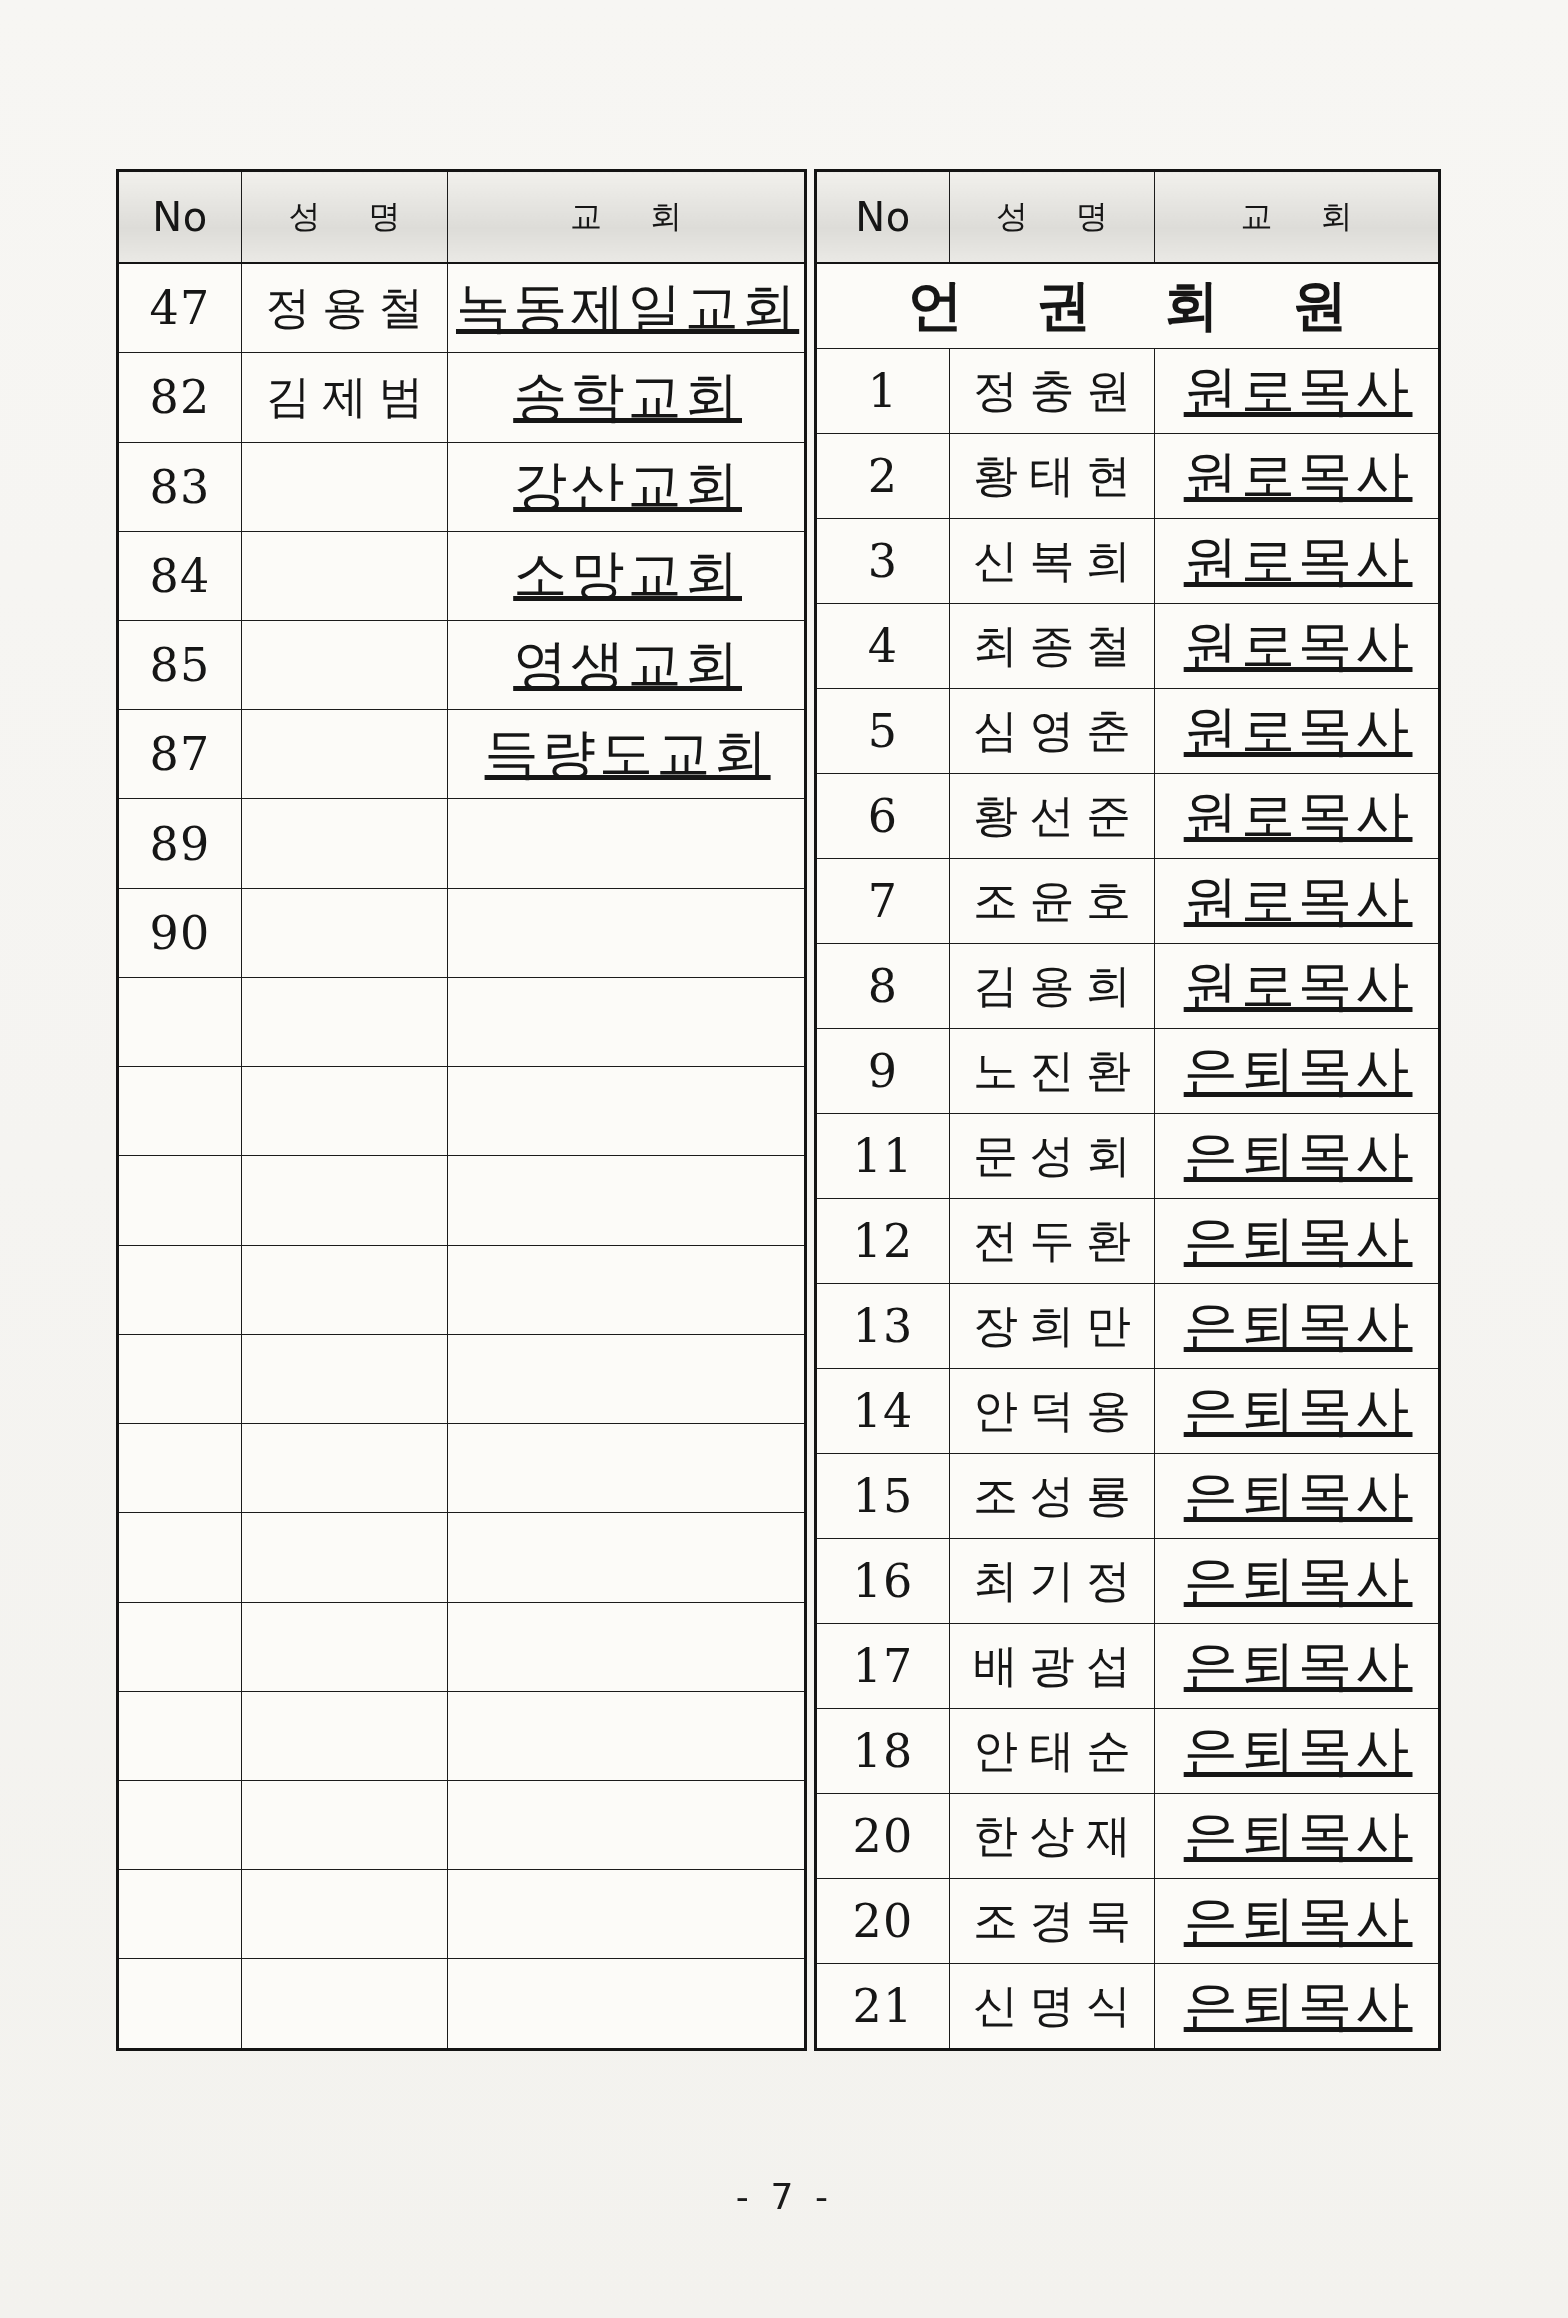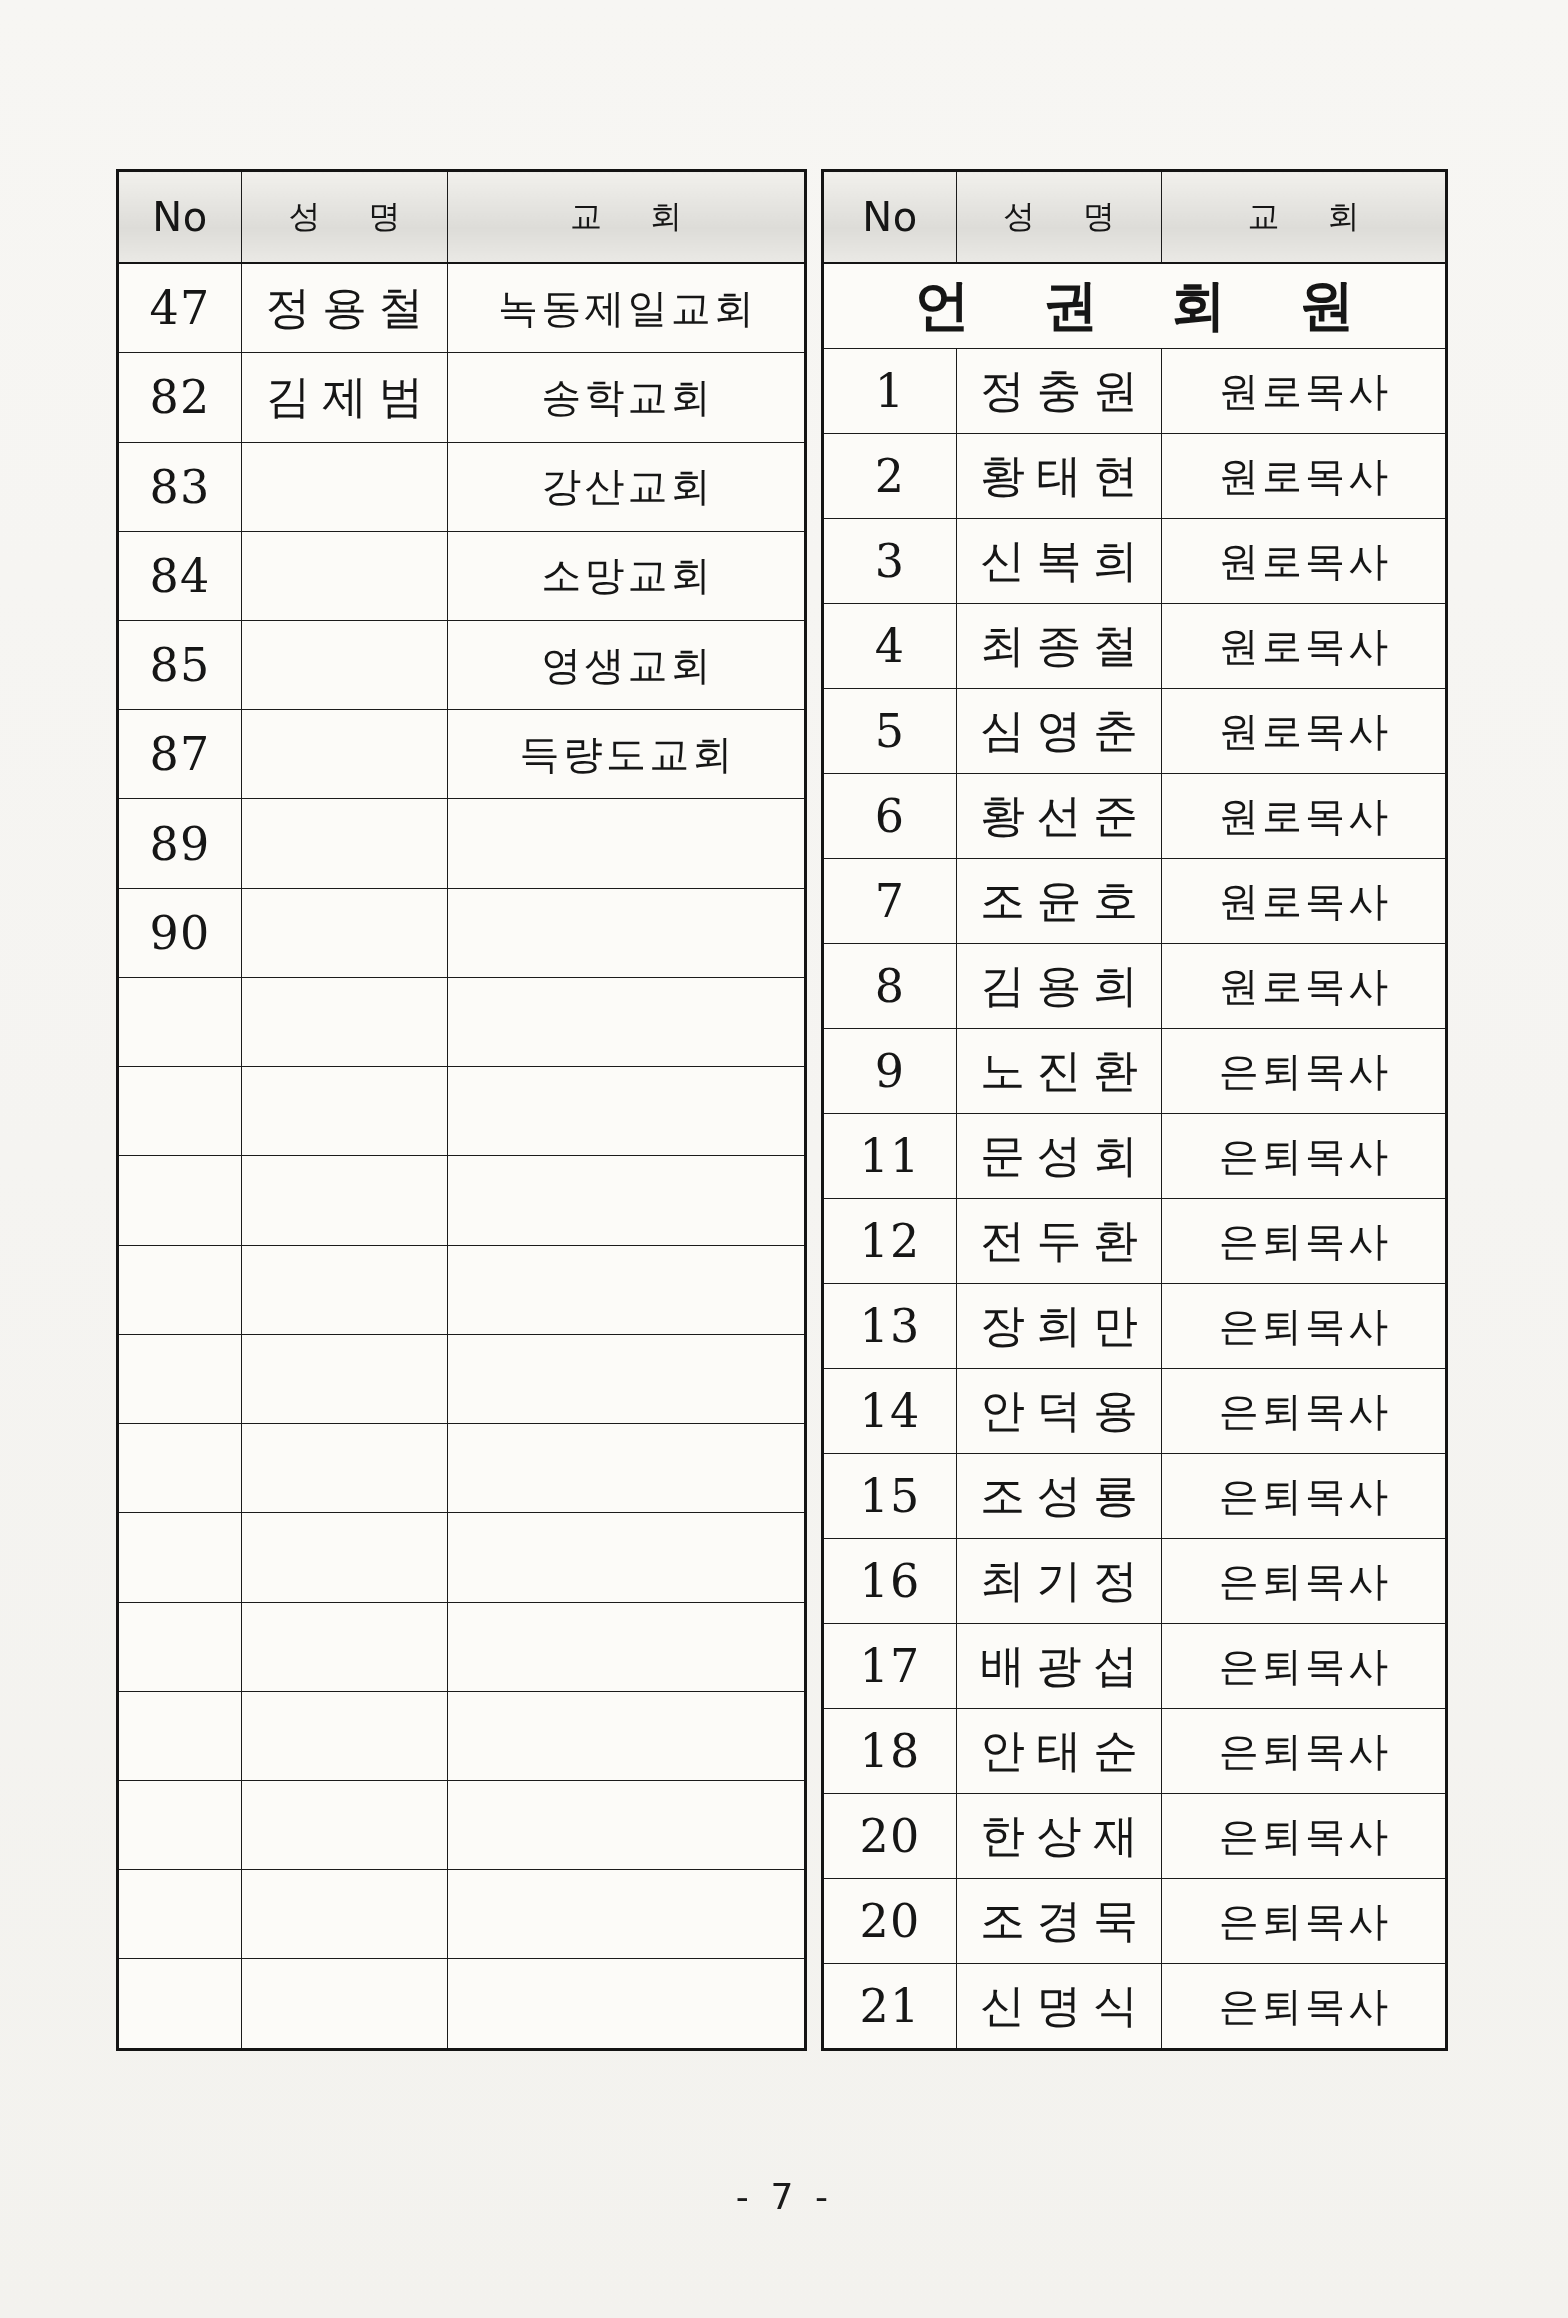--- a/index.html
+++ b/index.html
@@ -8,21 +8,21 @@
     background:#f5f4f1;
     color:#161616;
     font-family:"DejaVu Serif","Liberation Serif",serif;
   }
   .sheet{
     position:absolute;inset:0;
     background:linear-gradient(180deg,#f7f6f3 0%,#f5f4f1 50%,#f3f2ee 100%);
   }
   .tables{
     position:absolute;left:116px;top:169px;
-    display:flex;gap:14px;
+    display:flex;gap:7px;
   }
   table{
     border-collapse:collapse;
     background:#fcfbf8;
     border:3.8px solid #141414;
     table-layout:fixed;
   }
   table.left-table{width:689px;}
   table.right-table{width:624px;}
   col.c-no-l{width:124px;} col.c-name-l{width:206px;} col.c-church-l{width:358px;}
@@ -35,21 +35,21 @@
     height:90px;
     background:linear-gradient(180deg,#f1f0ec 0%,#dddcd8 62%,#eae9e5 100%);
     font-size:32px;font-weight:normal;
     letter-spacing:19px;text-indent:19px;
     border-bottom:2.6px solid #141414;
   }
   thead th.h-no{letter-spacing:0.6px;text-indent:0;font-family:"DejaVu Sans","Liberation Sans",sans-serif;font-size:40px;}
   tbody td{height:84px;font-size:45px;}
   td.col-no{font-size:46px;letter-spacing:1.3px;}
   td.col-name{letter-spacing:11.5px;text-indent:11.5px;}
-  td.col-church{font-size:40px;letter-spacing:3.2px;text-indent:3.2px;}
+  td.col-church{font-size:54px;letter-spacing:3.2px;text-indent:3.2px;text-decoration:underline;}
   td.section-cell{
     font-size:55px;font-weight:bold;
     letter-spacing:27px;text-indent:27px;
     background:#fcfbf8;
   }
   .footer{
     position:absolute;left:0;top:2176px;width:1569px;
     text-align:center;
     font-size:36px;letter-spacing:5.1px;
     color:#1a1a1a;

